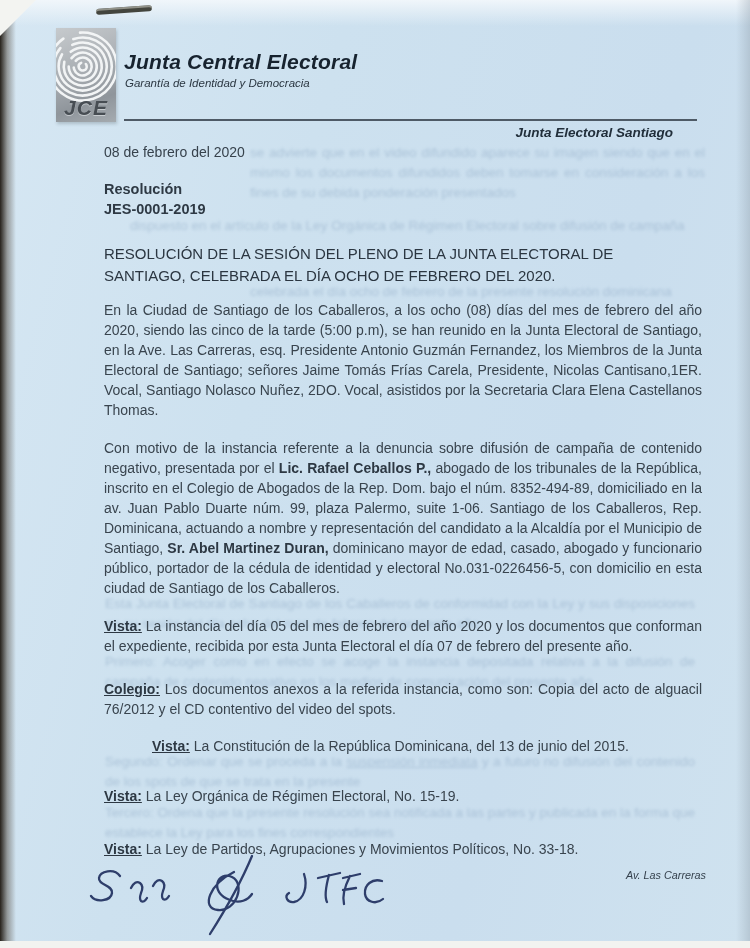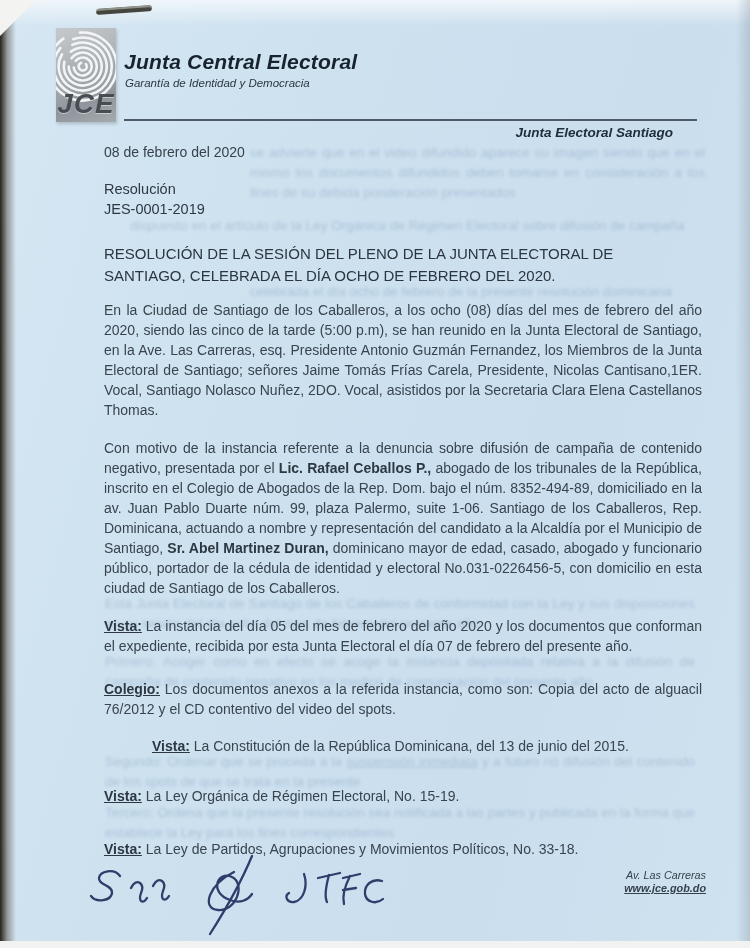--- a/index.html
+++ b/index.html
@@ -28,32 +28,32 @@
   
   .ghost{position:absolute;color:#7d9ab9;opacity:0.42;filter:blur(1.7px);
     font-size:13.5px;line-height:20px;text-align:justify;}
   .ghost u{text-decoration:underline;}
   
   .logo{position:absolute;left:56px;top:28px;width:60px;height:94px;
     background:linear-gradient(160deg,#c6cacd 0%,#a9aeb3 45%,#8f959b 75%,#a5abb0 100%);
     box-shadow:1px 2px 3px rgba(60,70,80,0.25);overflow:hidden;}
   .logo svg{position:absolute;left:-4px;top:-6px;}
   .logo .acronym{position:absolute;left:0;right:0;bottom:2px;text-align:center;
-    font-size:28px;font-weight:bold;font-style:italic;color:#474d53;
+    font-size:21px;font-weight:bold;font-style:italic;color:#474d53;
     text-shadow:0 1px 0 rgba(235,238,240,0.55);letter-spacing:1px;}
   .org-name{position:absolute;left:124px;top:50px;font-size:21px;font-weight:bold;
     font-style:italic;color:#17232f;letter-spacing:0.2px;}
   .org-tagline{position:absolute;left:125px;top:77px;font-size:11.5px;font-style:italic;
     color:#2b3742;}
   .header-rule{position:absolute;left:124px;top:119px;width:573px;height:2px;background:#4e5a66;}
   .branch-name{position:absolute;left:376px;top:125px;width:297px;text-align:right;
     font-size:13.5px;font-weight:bold;font-style:italic;color:#222f3b;}
   
   .doc-date{position:absolute;left:104px;top:144px;font-size:14px;color:#37424c;}
-  .res-block{position:absolute;left:104px;top:179px;font-size:14.5px;font-weight:normal;
+  .res-block{position:absolute;left:104px;top:179px;font-size:14.5px;font-weight:bold;
     color:#2e3944;line-height:20px;}
   .doc-title{position:absolute;left:104px;top:243px;width:582px;font-size:15px;
     font-weight:normal;color:#2b3641;line-height:22px;}
   .para{position:absolute;left:104px;width:598px;font-size:14px;line-height:20px;
     color:#39444e;text-align:justify;}
   .para b{color:#2d3843;}
   .vista-label{font-weight:bold;text-decoration:underline;color:#2d3843;}
   
   .signatures{position:absolute;left:82px;top:850px;}
   .footer-address{position:absolute;left:380px;top:869px;width:326px;text-align:right;
@@ -136,18 +136,17 @@
         <path d="M222 24 C226 36 222 50 212 52 C205 53 202 46 207 43"></path>
         <path d="M236 28 L258 23 M247 25 C244 36 242 46 245 52"></path>
         <path d="M268 26 C263 36 260 46 262 54 M261 28 L278 24 M261 40 L274 38"></path>
         <path d="M300 31 C290 28 282 35 283 44 C284 52 294 55 301 49"></path>
       </g>
     </svg>
   </div>
 
   <div class="footer-address">
     <div>Av. Las Carreras</div>
-    <div class="site">www.jce.gob.do</div>
   </div>
 
 </div>
 
 <div class="bottom-strip"></div>
 
 </body></html>

